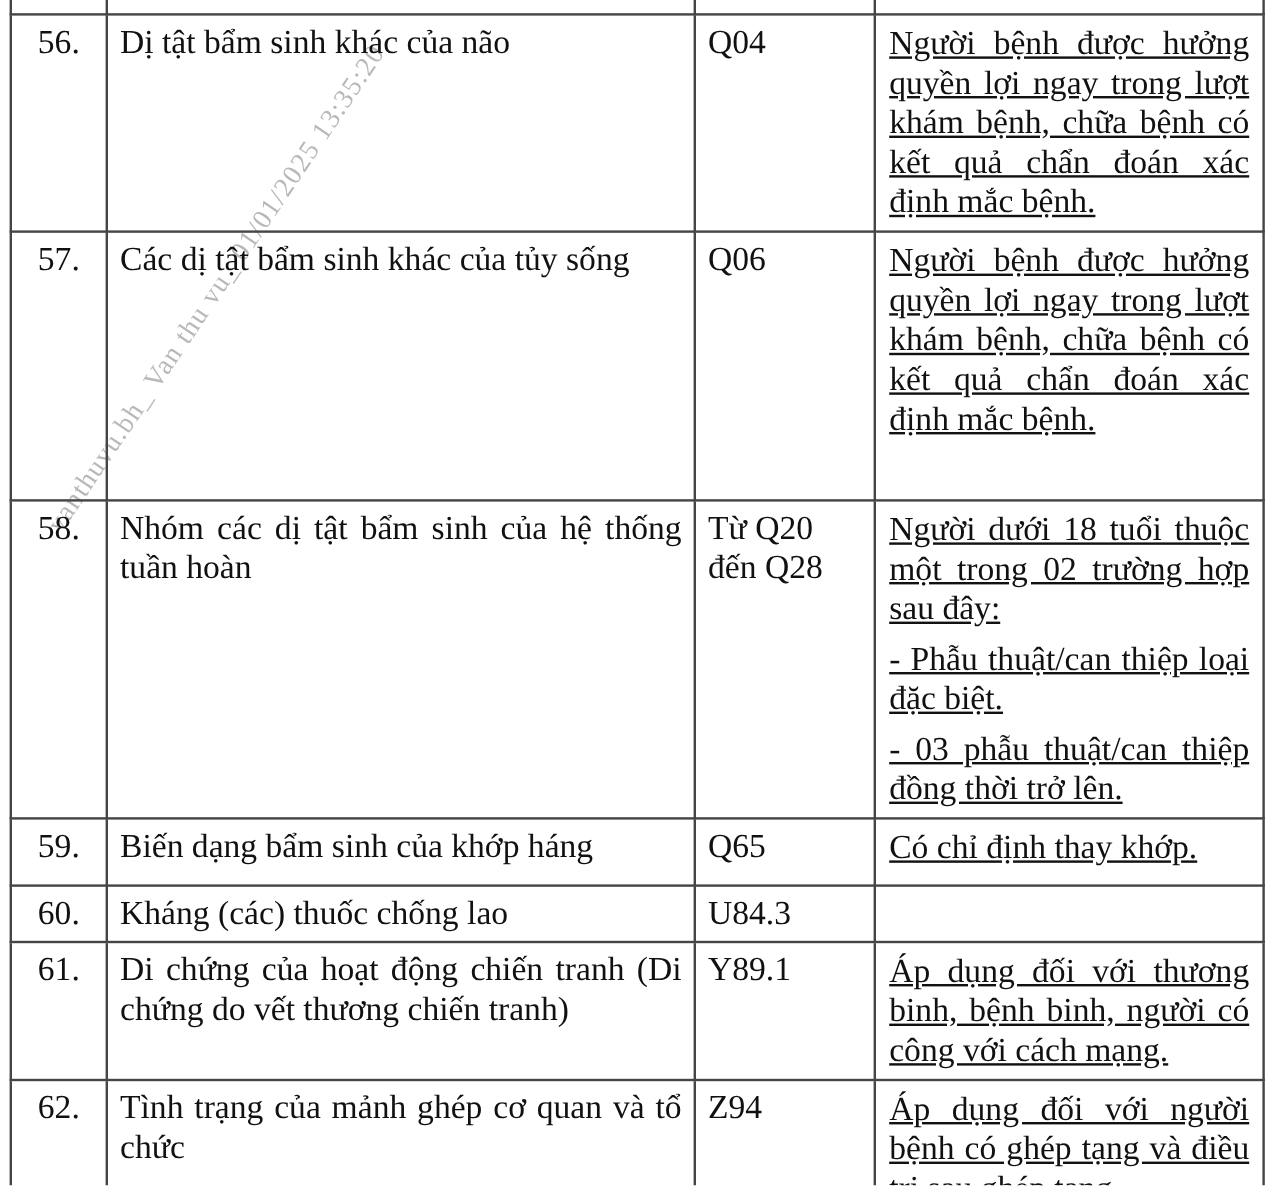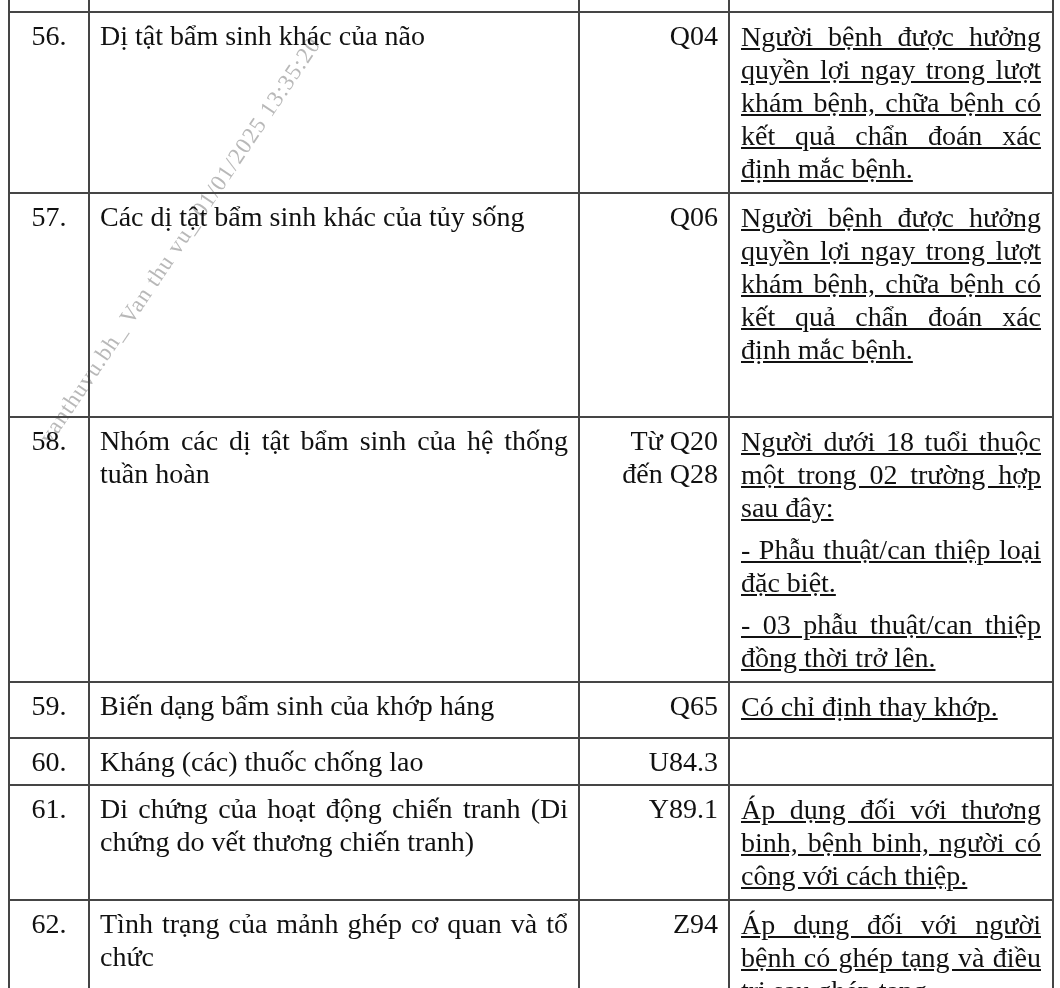--- a/index.html
+++ b/index.html
@@ -59,21 +59,21 @@
   td.cell-no {
     text-align: center;
     padding-left: 4px;
     padding-right: 4px;
   }
   td.cell-name {
     text-align: justify;
     padding-left: 12px;
   }
   td.cell-code {
-    text-align: right;
+    text-align: left;
     padding-left: 8px;
     padding-right: 8px;
   }
   td.cell-note {
     text-align: justify;
     padding-right: 9px;
   }
   td p {
     margin: 1px;
     text-decoration: underline;
@@ -141,21 +141,21 @@
       <td class="cell-no">60.</td>
       <td class="cell-name">Kháng (các) thuốc chống lao</td>
       <td class="cell-code">U84.3</td>
       <td class="cell-note"></td>
     </tr>
         <tr style="height: 100px;">
       <td class="cell-no">61.</td>
       <td class="cell-name">Di chứng của hoạt động chiến tranh (Di chứng do vết thương chiến tranh)</td>
       <td class="cell-code">Y89.1</td>
       <td class="cell-note">
-            <p>Áp dụng đối với thương binh, bệnh binh, người có công với cách thiệp.</p>
+            <p>Áp dụng đối với thương binh, bệnh binh, người có công với cách mạng.</p>
           </td>
     </tr>
         <tr style="height: 110px;">
       <td class="cell-no">62.</td>
       <td class="cell-name">Tình trạng của mảnh ghép cơ quan và tổ chức</td>
       <td class="cell-code">Z94</td>
       <td class="cell-note">
             <p>Áp dụng đối với người bệnh có ghép tạng và điều trị sau ghép tạng.</p>
           </td>
     </tr>

